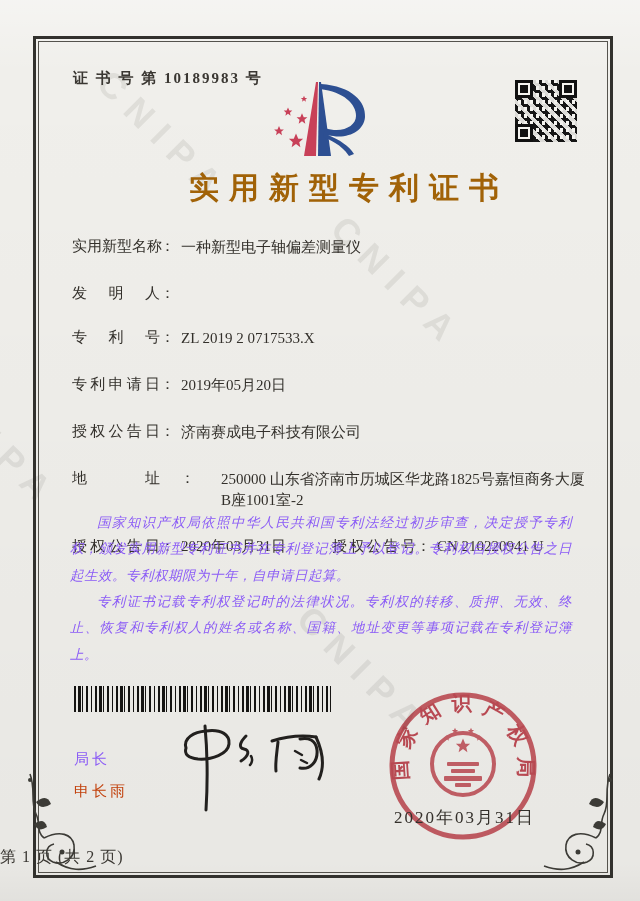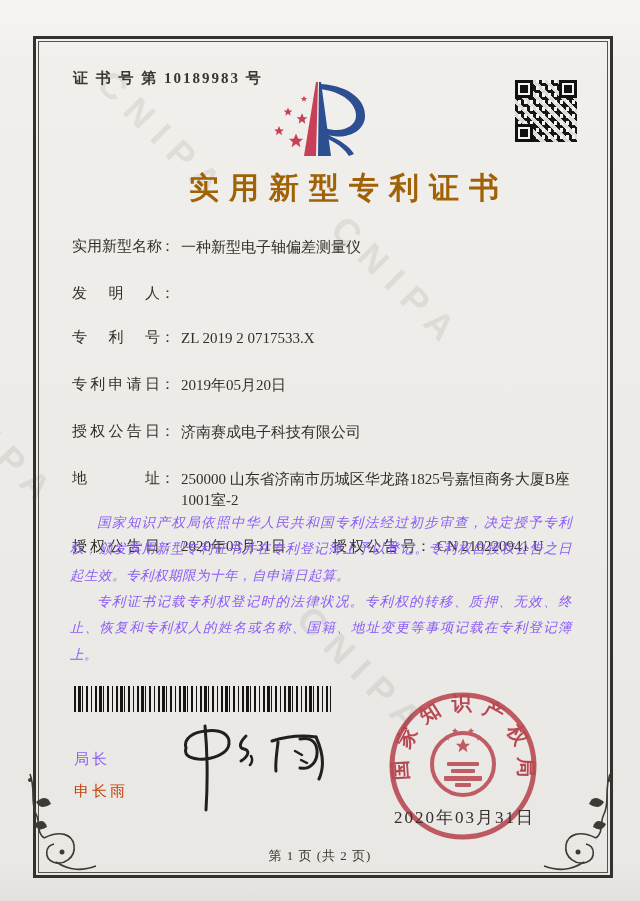--- a/index.html
+++ b/index.html
@@ -28,38 +28,38 @@
   .fp.tl{left:0;top:0}.fp.tr{right:0;top:0}.fp.bl{left:0;bottom:0}
   .title{position:absolute;left:0;top:168px;width:100%;text-align:center;
          font-size:30px;font-weight:bold;letter-spacing:10px;text-indent:10px;color:#a16207;padding-left:24px;}
   
   .fields{position:absolute;left:72px;top:237px;width:516px;font-size:15px;}
   .frow{display:flex;margin-bottom:26px;line-height:18px;}
   .flabel{display:inline-block;width:88px;text-align:justify;text-align-last:justify;white-space:nowrap;flex:0 0 auto;}
   .flabel.w2{width:84px;}
   .fcolon{flex:0 0 auto;margin-right:6px;}
   .fvalue{flex:1 1 auto;line-height:21px;}
-  .frow.addr{}
+  .frow.addr{gap:20px;}
   .pair2{margin-left:46px;display:flex;}
   
   .paras{position:absolute;left:70px;top:510px;width:502px;font-size:13.5px;line-height:1.95;
          font-style:italic;letter-spacing:.5px;color:#8b5cf6;}
   .paras p{margin:0;text-indent:2em;text-align:justify;}
   
   .barcode{position:absolute;left:74px;top:686px;width:257px;height:26px;
       background:repeating-linear-gradient(90deg,#151412 0 2px,transparent 2px 4px,#151412 4px 7px,
       transparent 7px 8px,#151412 8px 9px,transparent 9px 12px,#151412 12px 14px,transparent 14px 17px,
       #151412 17px 18px,transparent 18px 21px);}
   .signer-title{position:absolute;left:74px;top:750px;font-size:15px;letter-spacing:3px;color:#8b5cf6;}
   .signer-name{position:absolute;left:74px;top:782px;font-size:15px;letter-spacing:3px;color:#c2410c;}
   .signature{position:absolute;left:150px;top:718px;}
   
   .seal{position:absolute;left:377px;top:680px;mix-blend-mode:multiply;opacity:.92;}
   .seal-date{position:absolute;left:394px;top:806px;font-size:17px;letter-spacing:2px;color:#34302b;}
-  .footer{position:absolute;left:0;top:847px;width:100%;text-align:center;font-size:13px;
+  .footer{position:absolute;left:0;top:847px;width:100%;text-align:left;font-size:16px;
           letter-spacing:1px;color:#3a3732;}
   .orn{position:absolute;}
   .orn.left{left:20px;top:772px;}
   .orn.right{left:542px;top:772px;transform:scaleX(-1);}
 </style>
 </head>
 <body>
 
 <div class="page">
 

